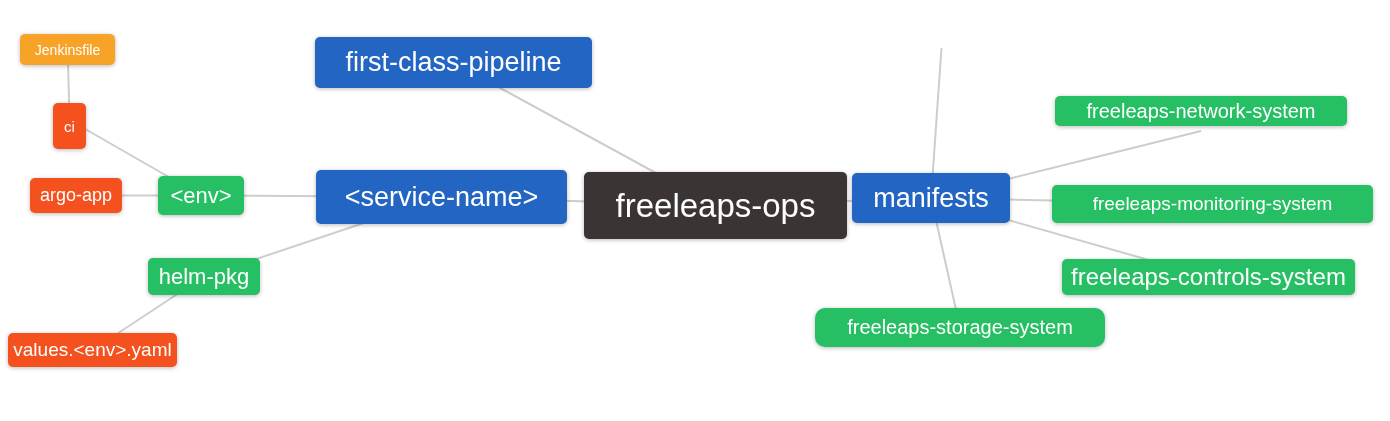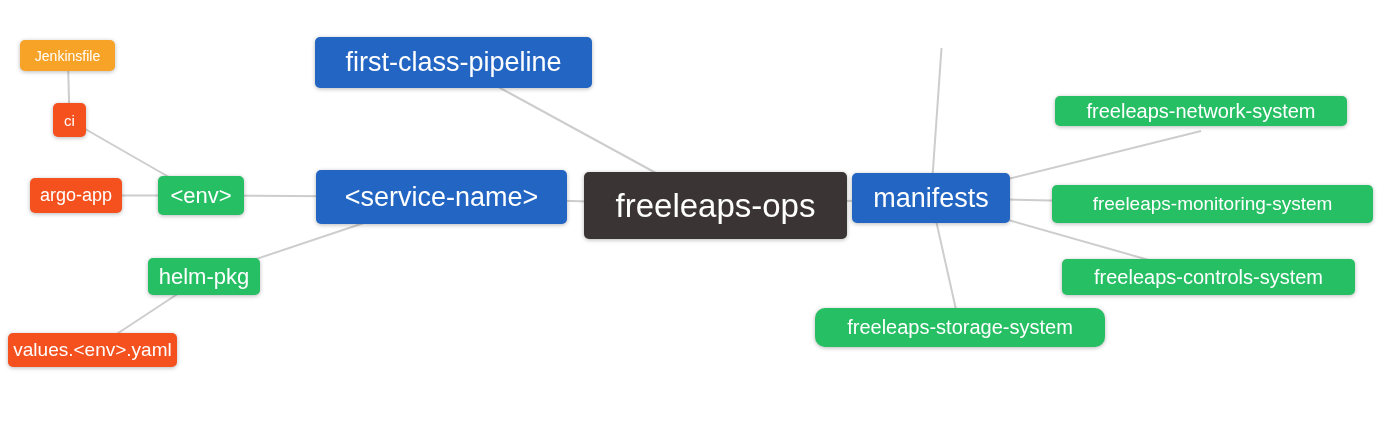--- a/index.html
+++ b/index.html
@@ -54,24 +54,24 @@
       <line x1="453.5" y1="62.5" x2="715.5" y2="205.5"></line>
       <line x1="441.5" y1="197" x2="715.5" y2="205.5"></line>
       <line x1="715.5" y1="205.5" x2="931" y2="198"></line>
       <line x1="931" y1="198" x2="941.5" y2="48"></line>
       <line x1="931" y1="198" x2="1201" y2="131"></line>
       <line x1="931" y1="198" x2="1212.5" y2="204"></line>
       <line x1="931" y1="198" x2="1208.5" y2="277"></line>
       <line x1="931" y1="198" x2="960" y2="327.5"></line>
     </svg>
 
-<div class="node" style="left: 20px; top: 40px; width: 95px; height: 31px; font-size: 14px; background: rgb(247, 163, 40);">
+<div class="node" style="left: 20px; top: 34px; width: 95px; height: 31px; font-size: 14px; background: rgb(247, 163, 40);">
       <span>Jenkinsfile</span>
     </div>
-    <div class="node" style="left: 53px; top: 103px; width: 33px; height: 34px; font-size: 15px; background: rgb(244, 81, 30);">
+    <div class="node" style="left: 53px; top: 103px; width: 33px; height: 46px; font-size: 15px; background: rgb(244, 81, 30);">
       <span>ci</span>
     </div>
     <div class="node" style="left: 30px; top: 178px; width: 92px; height: 35px; font-size: 18px; background: rgb(244, 81, 30);">
       <span>argo-app</span>
     </div>
     <div class="node" style="left: 158px; top: 176px; width: 86px; height: 39px; font-size: 22px; background: rgb(38, 191, 100);">
       <span>&lt;env&gt;</span>
     </div>
     <div class="node" style="left: 148px; top: 258px; width: 112px; height: 37px; font-size: 22px; background: rgb(38, 191, 100);">
       <span>helm-pkg</span>
@@ -90,19 +90,19 @@
     </div>
     <div class="node" style="left: 852px; top: 173px; width: 158px; height: 50px; font-size: 27px; background: rgb(34, 101, 195);">
       <span>manifests</span>
     </div>
     <div class="node" style="left: 1055px; top: 96px; width: 292px; height: 30px; font-size: 20px; background: rgb(38, 191, 100); justify-content: center;">
       <span>freeleaps-network-system</span>
     </div>
     <div class="node" style="left: 1052px; top: 185px; width: 321px; height: 38px; font-size: 19px; background: rgb(38, 191, 100);">
       <span>freeleaps-monitoring-system</span>
     </div>
-    <div class="node" style="left: 1062px; top: 259px; width: 293px; height: 36px; font-size: 20px; background: rgb(38, 191, 100);">
+    <div class="node" style="left: 1062px; top: 259px; width: 293px; height: 36px; font-size: 24px; background: rgb(38, 191, 100);">
       <span>freeleaps-controls-system</span>
     </div>
     <div class="node" style="left: 815px; top: 308px; width: 290px; height: 39px; font-size: 20px; background: rgb(38, 191, 100); border-radius: 10px;">
       <span>freeleaps-storage-system</span>
     </div>
   </div>
 
 </body></html>

